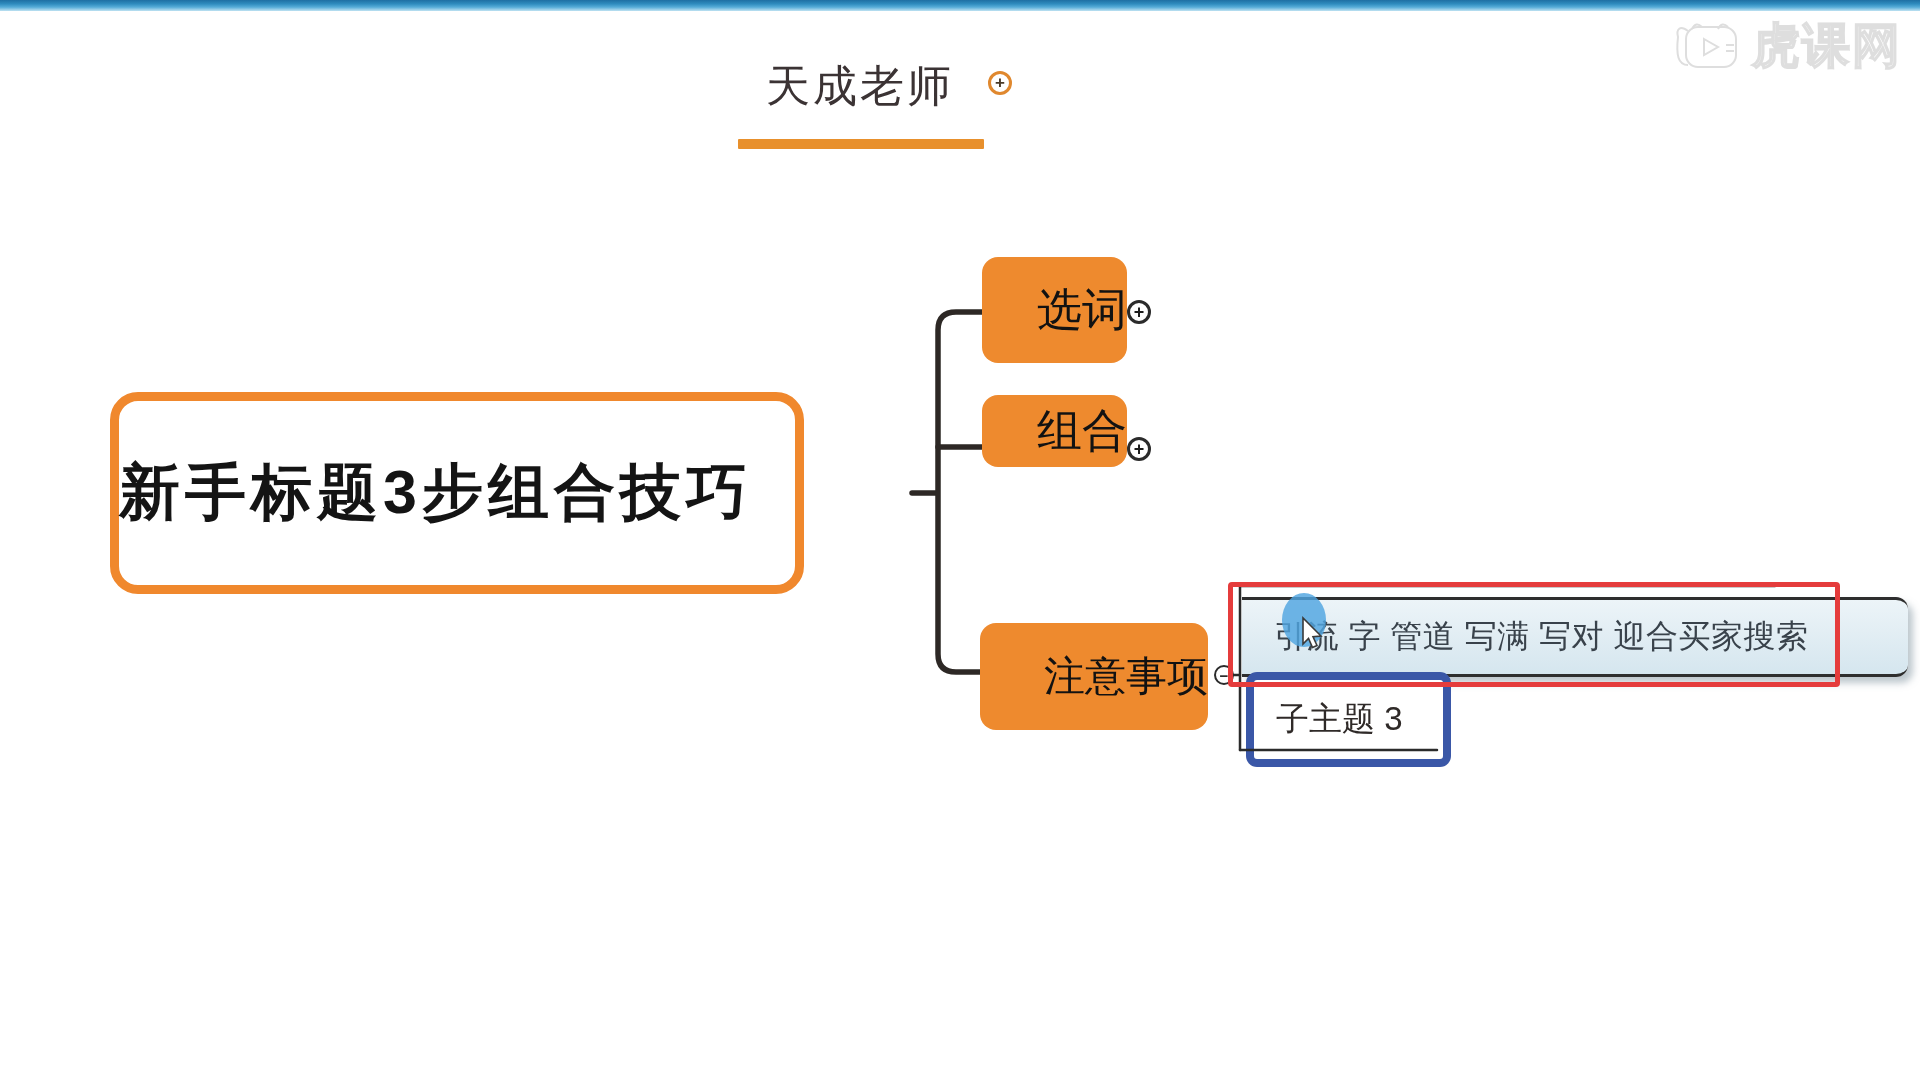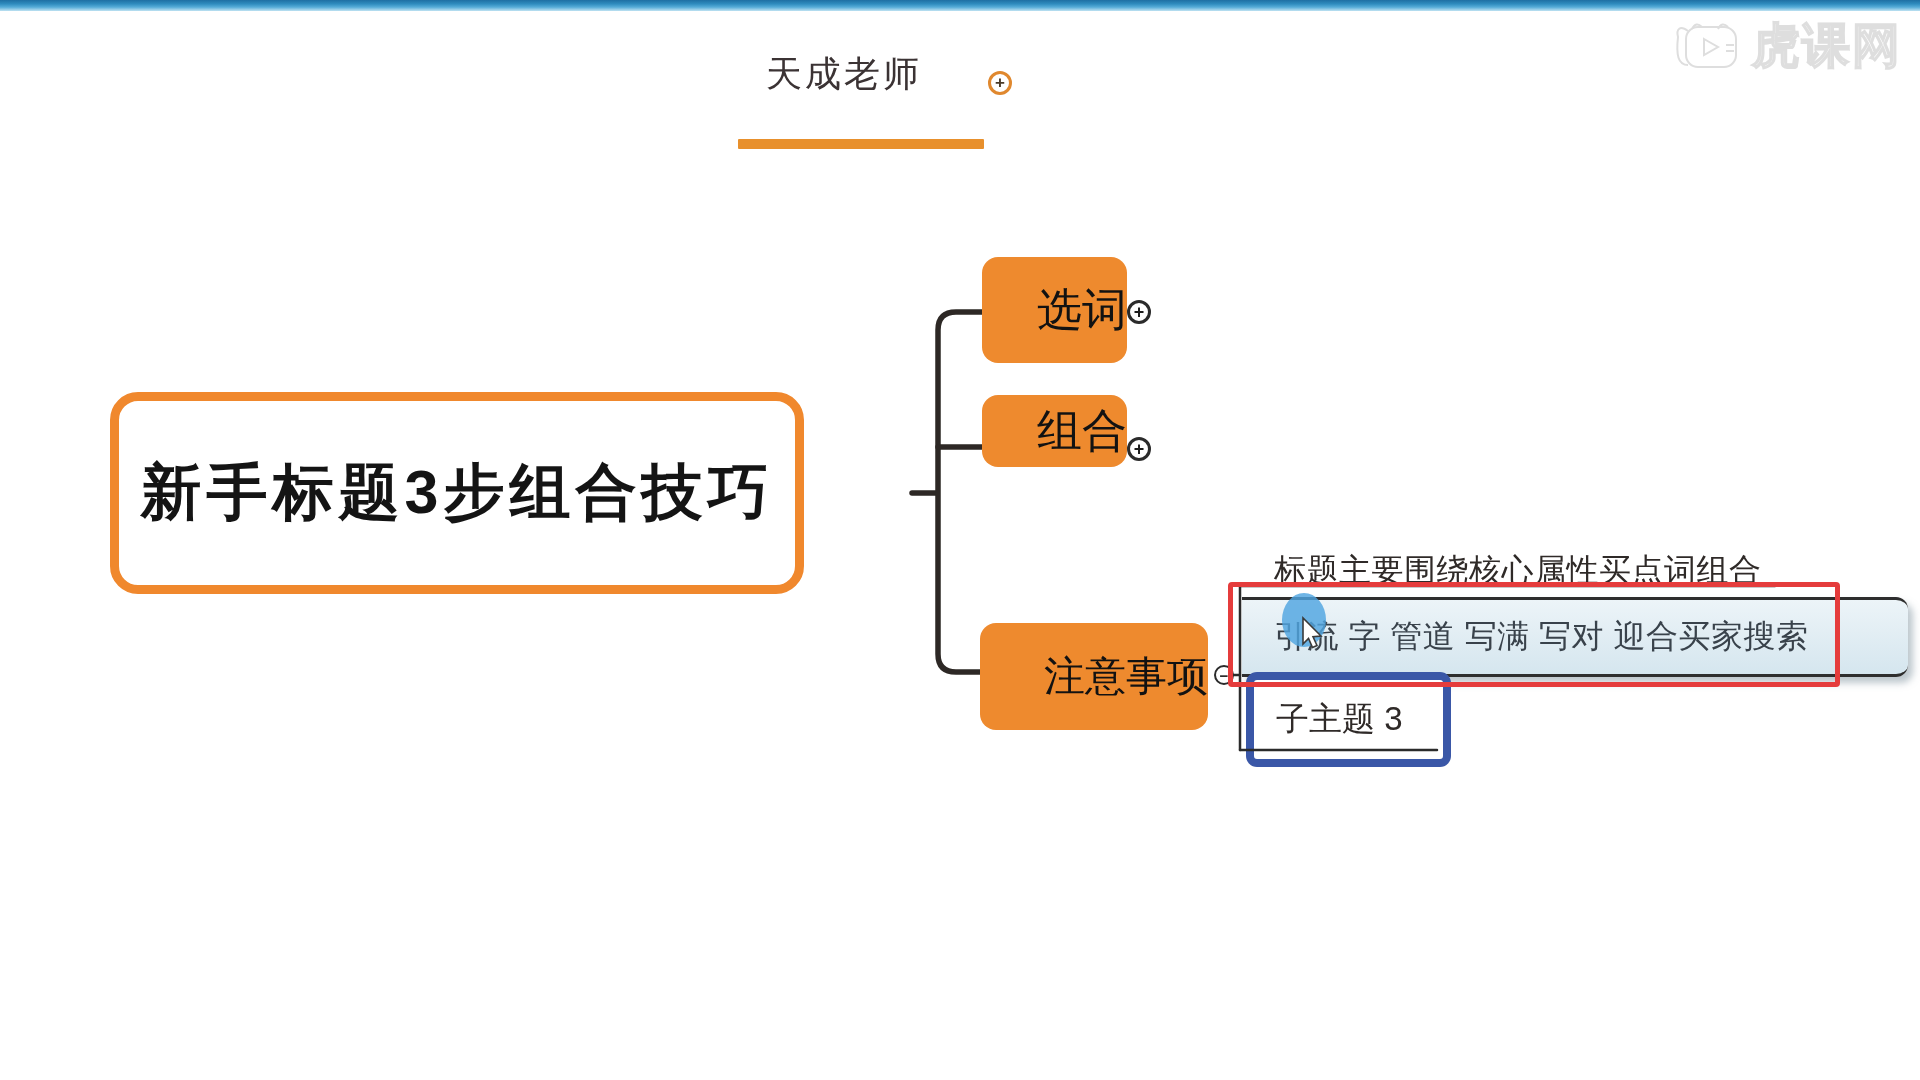--- a/index.html
+++ b/index.html
@@ -17,22 +17,22 @@
   .watermark{
     position:absolute;right:18px;top:14px;z-index:1;display:flex;align-items:center;gap:12px;
   }
   .wm-text{
     font-size:48px;font-weight:700;color:#ffffff;letter-spacing:2px;
     -webkit-text-stroke:1.6px #dedede;
     text-shadow:0 0 1px #e6e6e6;
   }
   
   .header-label{
-    position:absolute;left:766px;top:50px;z-index:2;
-    font-size:36px;color:#3B3334;letter-spacing:3px;font-weight:500;
+    position:absolute;left:766px;top:57px;z-index:2;
+    font-size:44px;color:#3B3334;letter-spacing:3px;font-weight:500;
   }
   .header-underline{
     position:absolute;left:738px;top:139px;width:246px;height:10px;z-index:2;
     background:#E8902C;border-radius:1px;
   }
   .toggle{
     position:absolute;z-index:3;background:#ffffff;border-radius:50%;
     display:flex;align-items:center;justify-content:center;
     font-weight:700;color:#1d1d1d;box-sizing:border-box;
   }
@@ -40,21 +40,21 @@
     left:988px;top:71px;width:24px;height:24px;border:3px solid #E0882E;
     font-size:17px;color:#4a3a28;
   }
   .toggle-plus-1{left:1127px;top:300px;width:24px;height:24px;border:3px solid #2b2b2b;font-size:18px;}
   .toggle-plus-2{left:1127px;top:437px;width:24px;height:24px;border:3px solid #2b2b2b;font-size:18px;}
   .toggle-minus{left:1214px;top:665px;width:20px;height:20px;border:2.5px solid #2b2b2b;font-size:15px;}
   
   .central{
     position:absolute;left:110px;top:392px;width:694px;height:202px;z-index:2;
     background:#ffffff;border:9px solid #F0882D;border-radius:28px;
-    box-sizing:border-box;display:flex;align-items:center;justify-content:center;
+    box-sizing:border-box;display:flex;align-items:center;justify-content:flex-start;
   }
   .central span{
     font-size:61px;font-weight:700;color:#141414;letter-spacing:5px;white-space:nowrap;
   }
   
   .branch{
     position:absolute;z-index:2;background:#EE8A2E;border-radius:16px;
     display:flex;align-items:center;justify-content:flex-end;box-sizing:border-box;
   }
   .branch span{color:#121212;white-space:nowrap;}
@@ -140,21 +140,20 @@
 
   <div class="branch branch-zuhe">
     <span>组合</span>
   </div>
   <div class="toggle toggle-plus-2">+</div>
 
   <div class="branch branch-zhuyi">
     <span>注意事项</span>
   </div>
 
-  <div class="sub-note1">标题主要围绕核心属性买点词组合</div>
 
   <div class="edit-box">
     <span>引流 字 管道 写满 写对 迎合买家搜索</span>
   </div>
 
   <div class="selected-box">
     <span>子主题 3</span>
   </div>
 
   <svg class="layer-thin" width="1920" height="1080">

